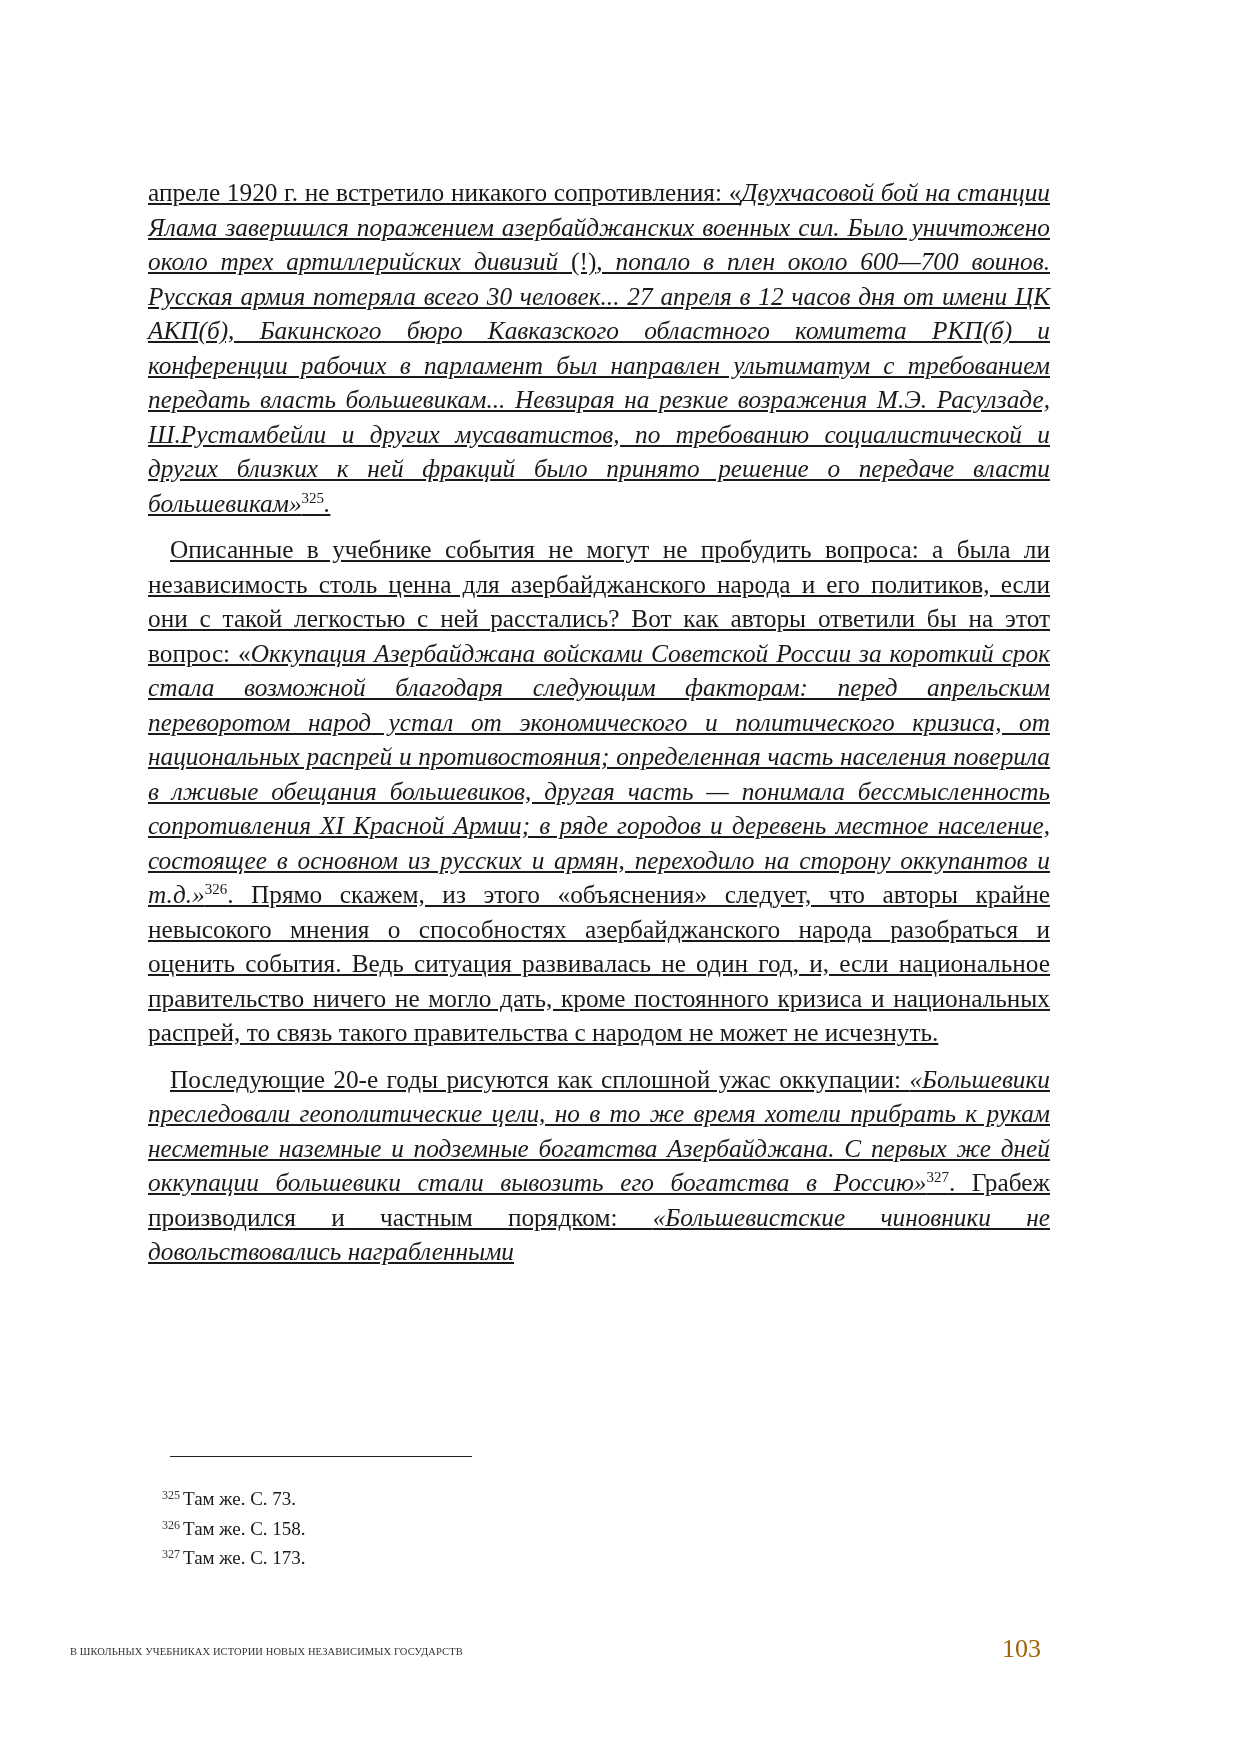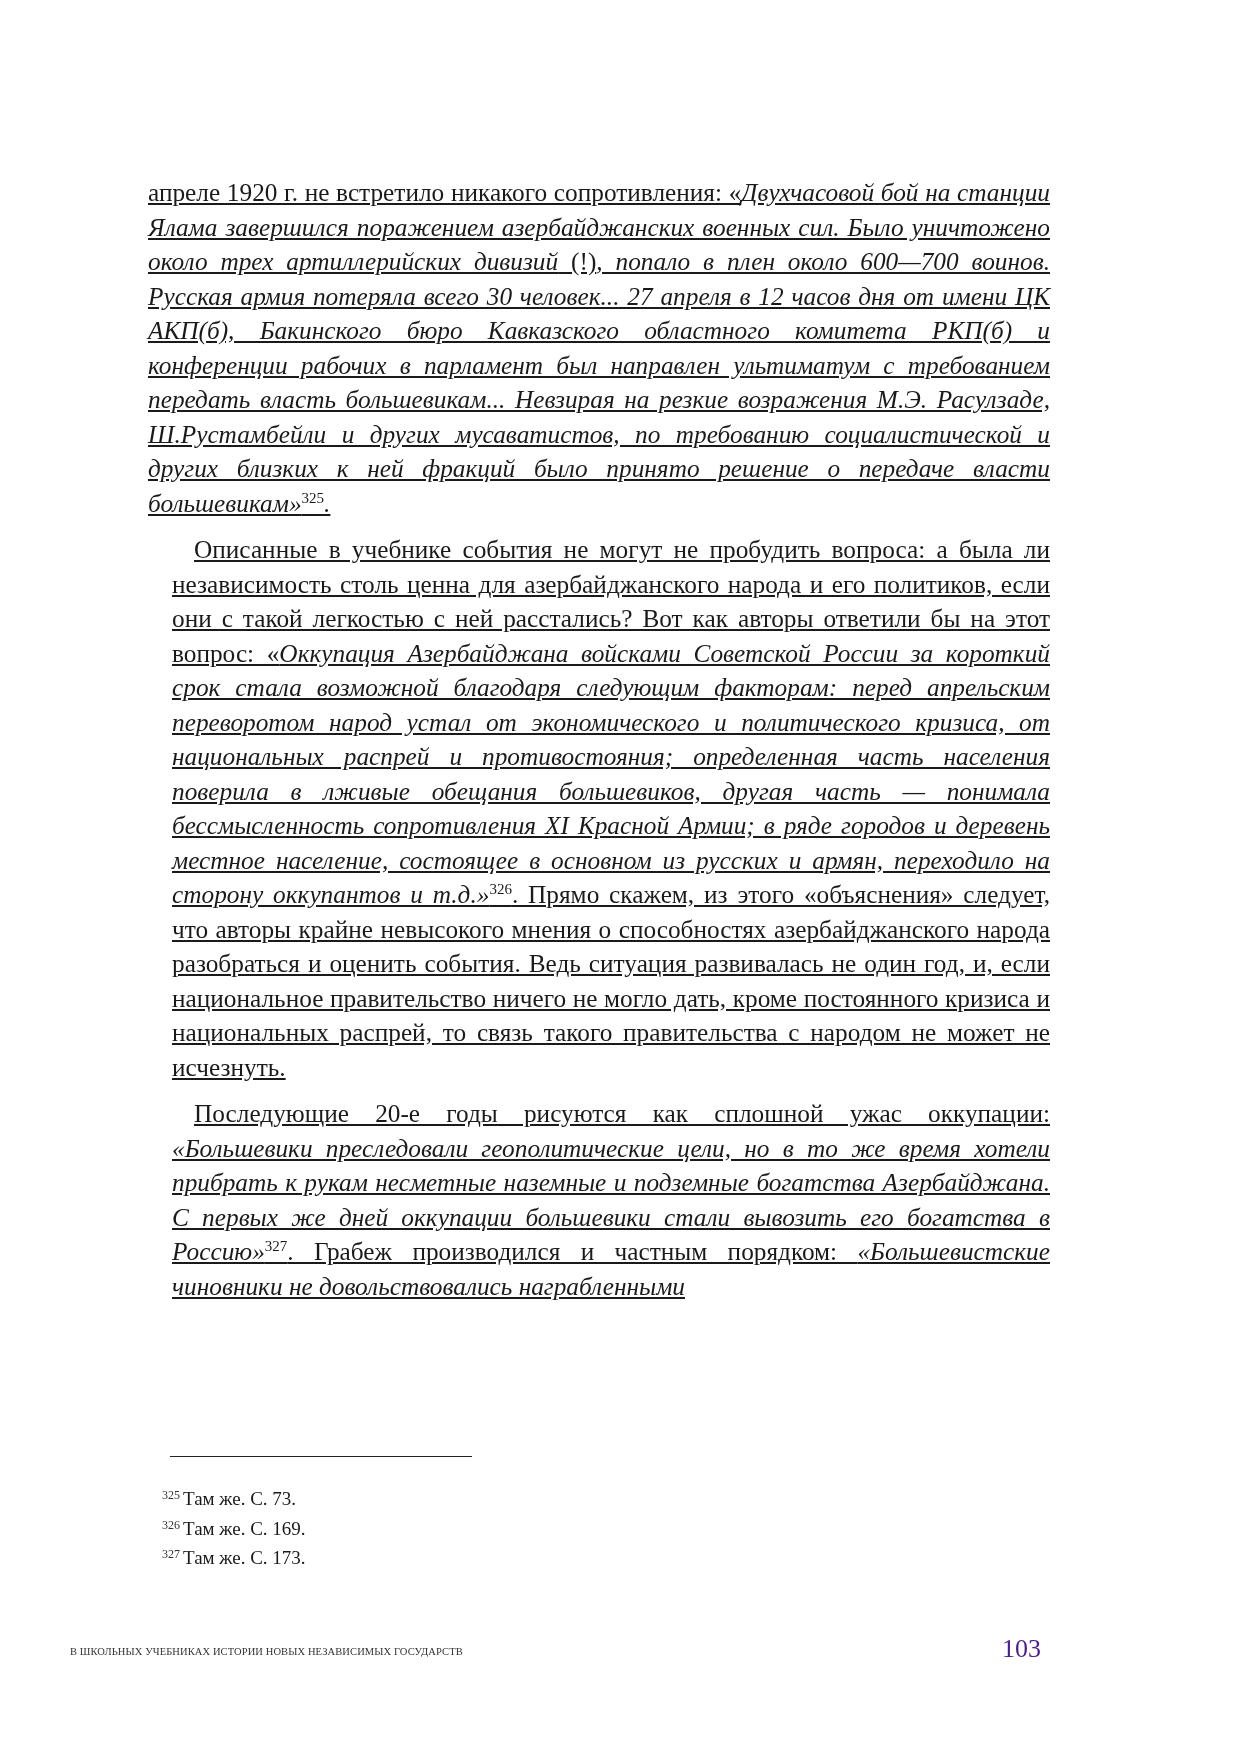--- a/index.html
+++ b/index.html
@@ -9,55 +9,55 @@
       color: #1a1a1a;
     }
     .page-body {
       position: absolute; left: 148px; top: 175px; width: 902px;
     }
     .para {
       margin: 0; font-size: 25.3px; line-height: 34.5px;
       text-align: justify; text-align-last: left; text-decoration: underline;
     }
     .para + .para { margin-top: 12px; }
-    .para.indent { text-indent: 22px; margin-left: 24px; }
+    .para.indent { text-indent: 22px; }
     .para i { font-style: italic; }
     sup.fn { font-size: 15px; line-height: 0; vertical-align: 9px; }
     .fn-rule {
       position: absolute; left: 170px; top: 1456px; width: 302px;
       height: 0; border-top: 1.5px solid #222;
     }
     .footnotes {
       position: absolute; left: 162px; top: 1484px;
       font-size: 19px; line-height: 29.5px;
     }
     .footnotes sup { font-size: 12px; vertical-align: 6px; line-height: 0; margin-right: 3px; color:#333; }
     .running-footer {
       position: absolute; left: 70px; top: 1646px;
       font-size: 10.5px; letter-spacing: 0.1px; color: #333;
       text-transform: uppercase;
     }
     .page-number {
       position: absolute; left: 1002px; top: 1634px;
-      font-size: 26px; color: #4c1d95;
+      font-size: 26px; color: #a16207;
     }
   </style>
 </head>
 <body>
 
 <div class="page-body">
   <p class="para"><span>апреле 1920 г. не встретило никакого сопротивления: «</span><i>Двухчасовой бой на станции Ялама завершился поражением азербайджанских военных сил. Было уничтожено около трех артиллерийских дивизий</i><span> (!)</span><i>, попало в плен около 600—700 воинов. Русская армия потеряла всего 30 человек... 27 апреля в 12 часов дня от имени ЦК АКП(б), Бакинского бюро Кавказского областного комитета РКП(б) и конференции рабочих в парламент был направлен ультиматум с требованием передать власть большевикам... Невзирая на резкие возражения М.Э. Расулзаде, Ш.Рустамбейли и других мусаватистов, по требованию социалистической и других близких к ней фракций было принято решение о передаче власти большевикам»</i><sup class="fn">325</sup><i>.</i></p>
 
   <p class="para indent"><span>Описанные в учебнике события не могут не пробудить вопроса: а была ли независимость столь ценна для азербайджанского народа и его политиков, если они с такой легкостью с ней расстались? Вот как авторы ответили бы на этот вопрос: «</span><i>Оккупация Азербайджана войсками Советской России за короткий срок стала возможной благодаря следующим факторам: перед апрельским переворотом народ устал от экономического и политического кризиса, от национальных распрей и противостояния; определенная часть населения поверила в лживые обещания большевиков, другая часть — понимала бессмысленность сопротивления XI Красной Армии; в ряде городов и деревень местное население, состоящее в основном из русских и армян, переходило на сторону оккупантов и т.д.»</i><sup class="fn">326</sup><span>. Прямо скажем, из этого «объяснения» следует, что авторы крайне невысокого мнения о способностях азербайджанского народа разобраться и оценить события. Ведь ситуация развивалась не один год, и, если национальное правительство ничего не могло дать, кроме постоянного кризиса и национальных распрей, то связь такого правительства с народом не может не исчезнуть.</span></p>
 
   <p class="para indent"><span>Последующие 20-е годы рисуются как сплошной ужас оккупации: </span><i>«Большевики преследовали геополитические цели, но в то же время хотели прибрать к рукам несметные наземные и подземные богатства Азербайджана. С первых же дней оккупации большевики стали вывозить его богатства в Россию»</i><sup class="fn">327</sup><span>. Грабеж производился и частным порядком: </span><i>«Большевистские чиновники не довольствовались награбленными</i></p>
 </div>
 
 <div class="fn-rule"></div>
 
 <div class="footnotes">
   <div><sup>325</sup><span>Там же. С. 73.</span></div>
-  <div><sup>326</sup><span>Там же. С. 169.</span></div>
+  <div><sup>326</sup><span>Там же. С. 158.</span></div>
   <div><sup>327</sup><span>Там же. С. 173.</span></div>
 </div>
 
 <div class="running-footer">В школьных учебниках истории новых независимых государств</div>
 <div class="page-number">103</div>
 
 </body></html>

